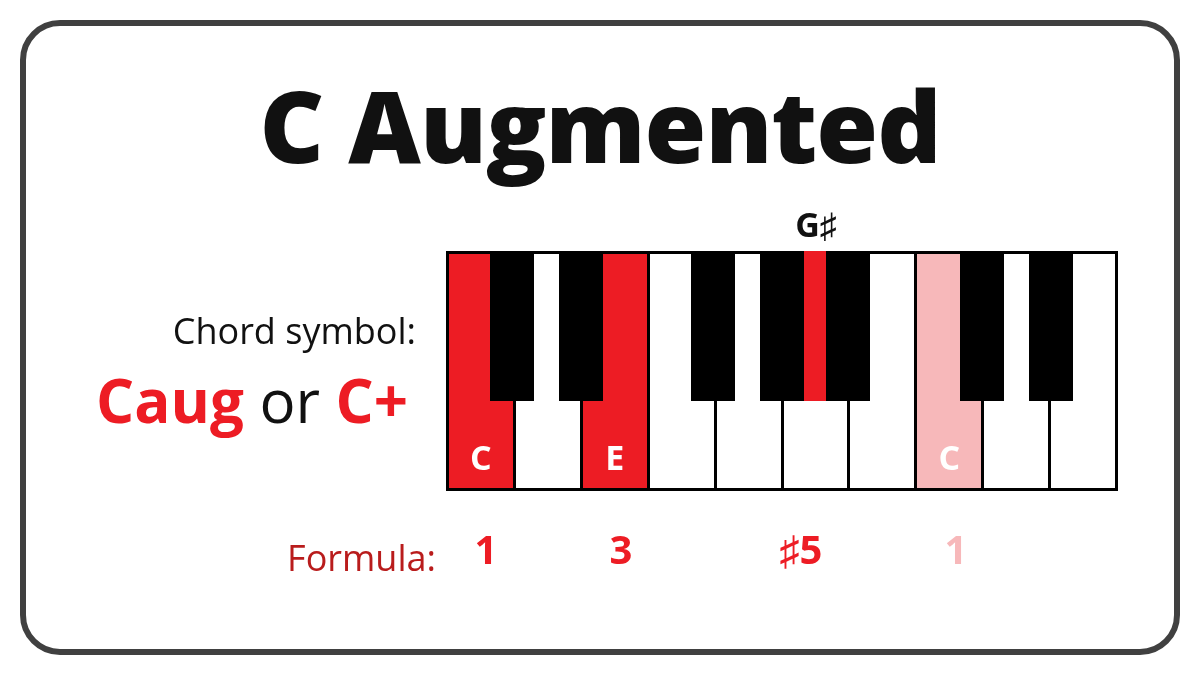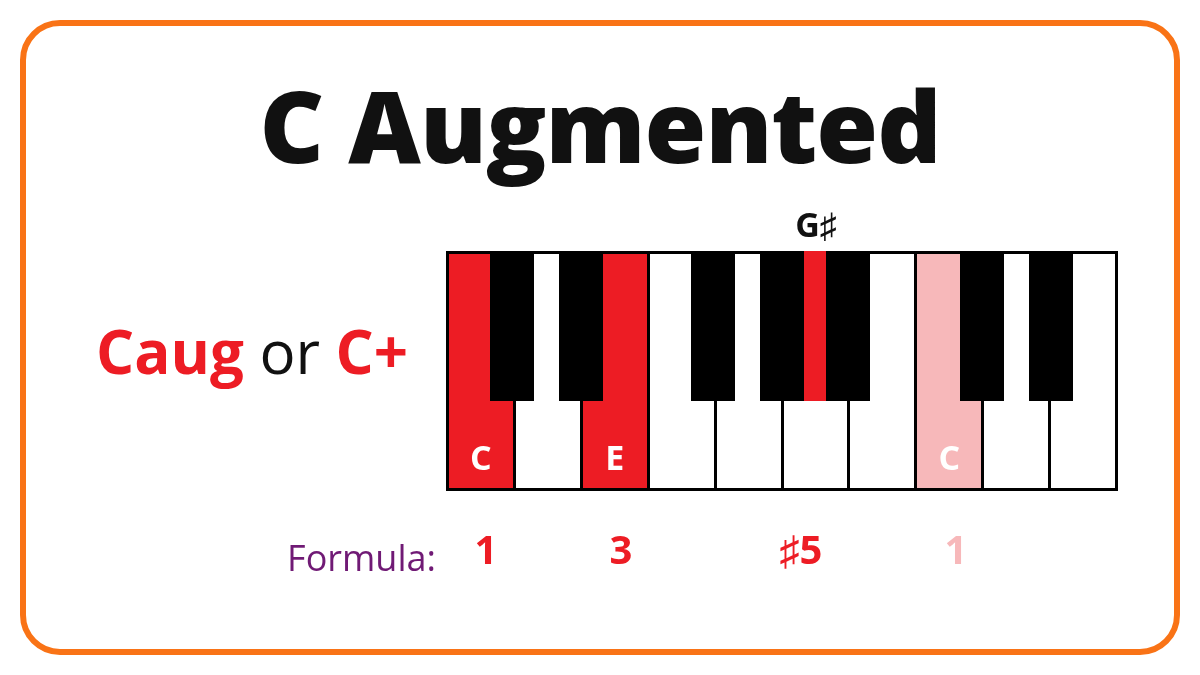--- a/index.html
+++ b/index.html
@@ -1,21 +1,21 @@
 <!DOCTYPE html>
 <html><head>
 <meta charset="utf-8">
 <style>
   * { margin: 0; padding: 0; box-sizing: border-box; }
   html, body { width: 1200px; height: 675px; font-family: "Segoe UI", "Open Sans", Arial, sans-serif; }
   .card {
     position: absolute;
     left: 20px; top: 20px;
     width: 1160px; height: 635px;
-    border: 6px solid #f97316;
+    border: 6px solid #404040;
     border-radius: 40px;
     background: #fff;
   }
   .title {
     position: absolute;
     left: 0; top: 30px;
     width: 100%;
     text-align: center;
     font-size: 100px;
     font-weight: 800;
@@ -89,21 +89,21 @@
   }
   .formula {
     position: absolute;
     left: 230px; top: 495px;
     width: 870px;
     display: flex;
     align-items: baseline;
   }
   .formula .flabel {
     font-size: 36px;
-    color: #701a75;
+    color: #b91c1c;
     font-weight: 400;
     width: 195px;
     text-align: right;
     padding-right: 15px;
   }
   .formula .degrees {
     position: relative;
     flex: 1;
     height: 50px;
   }
@@ -117,20 +117,21 @@
   .deg.faded { color: #f7b8ba; }
 </style>
 </head>
 <body>
 
 <div class="card">
 
   <div class="title">C Augmented</div>
 
   <div class="chord-symbol">
+    <div class="label">Chord symbol:</div>
     <div class="value">
       <span class="strong">Caug</span><span> or </span><span class="strong">C+</span>
     </div>
   </div>
 
   <div class="keyboard">
     <div class="above-label" style="left: 330px;">G♯</div>
     <div class="whites">
       <div class="white-key hi">
           <div class="note">C</div>

